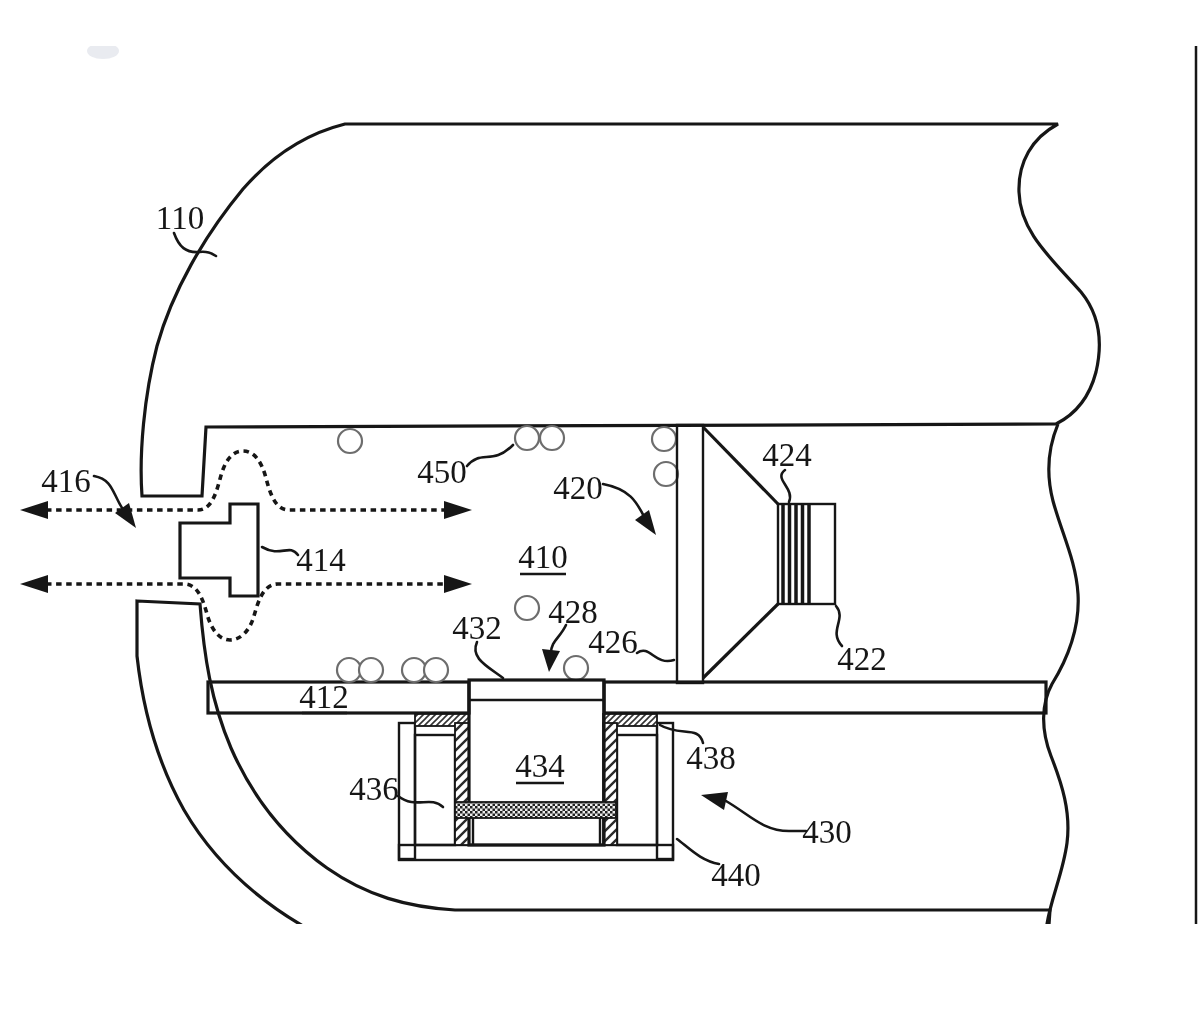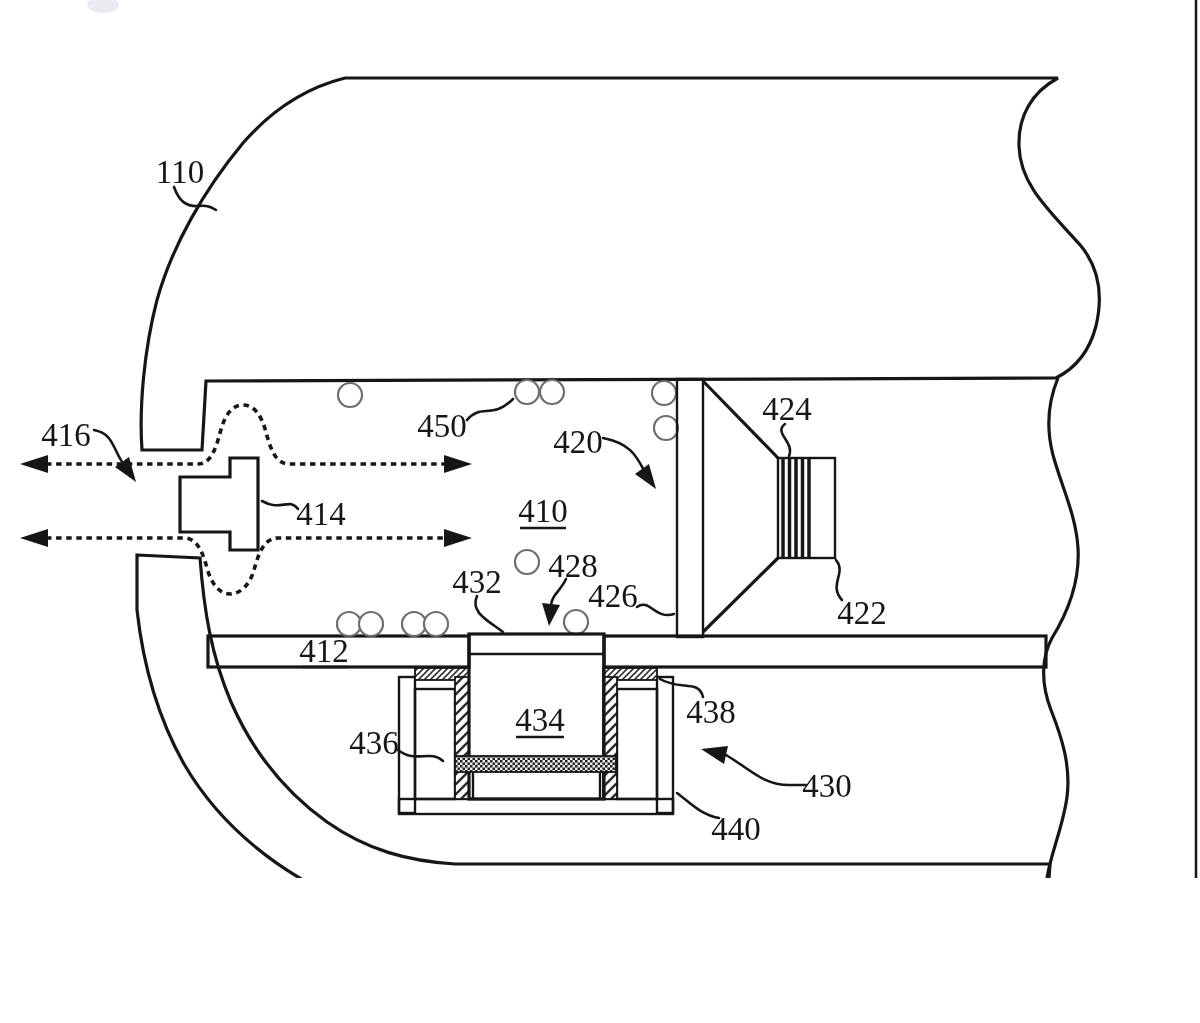--- a/index.html
+++ b/index.html
@@ -1,20 +1,20 @@
 <!DOCTYPE html>
 <html style="--ink: #161616; --body-gray: #c7c7c7; --background: #ffffff;"><head>
 <meta charset="utf-8">
 <style>
   :root{
     --ink:#161616;
     --background:#ffffff;
   }
   html,body{margin:0;padding:0;background:var(--background);}
-  .stage{width:1200px;height:878px;position:relative;background:var(--background);overflow:hidden;}
+  .stage{width:1200px;height:878px;position:relative;background:var(--background);overflow:hidden;margin-top:46px;}
   svg{display:block;}
   .outline{stroke:var(--ink);stroke-width:3.2;fill:none;}
   .thin{stroke:var(--ink);stroke-width:2.4;fill:none;}
   .leader{stroke:var(--ink);stroke-width:2.6;fill:none;stroke-linecap:round;}
   .dashline{stroke:var(--ink);stroke-width:3.6;fill:none;stroke-dasharray:5.5 4.6;}
   .ah{fill:var(--ink);stroke:none;}
   .bub{fill:#ffffff;stroke:#6d6d6d;stroke-width:2.2;}
   text.ref{font-family:"Liberation Serif","DejaVu Serif",serif;font-size:33px;fill:var(--ink);text-anchor:middle;}
   .uline{stroke:var(--ink);stroke-width:2.4;}
 </style>

